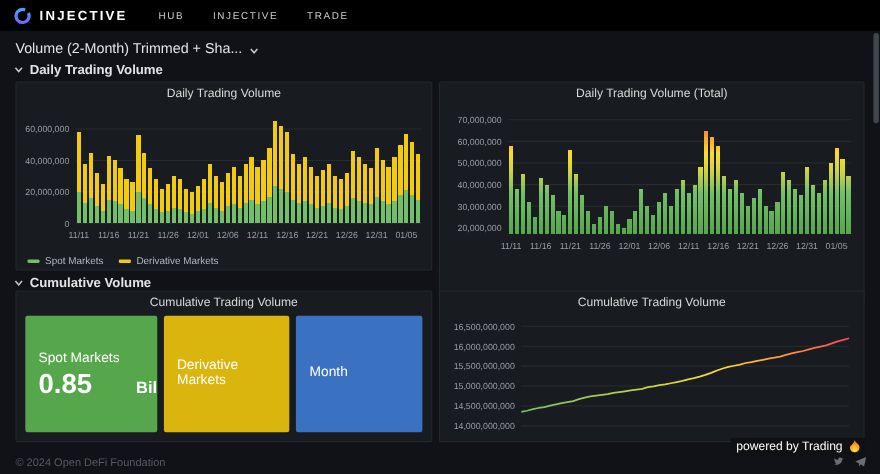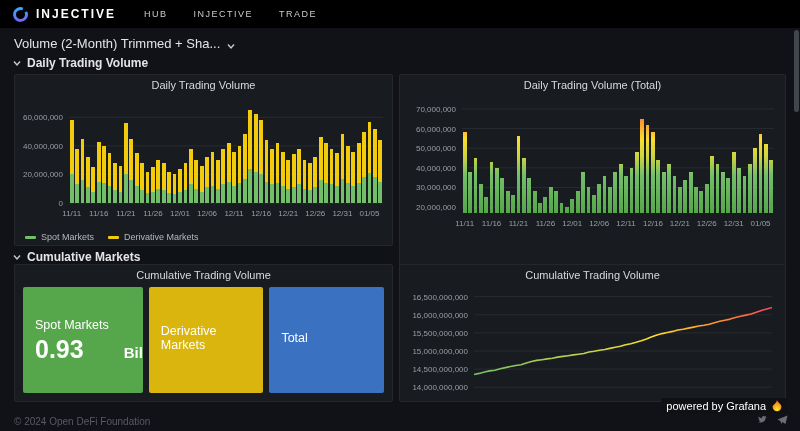--- a/index.html
+++ b/index.html
@@ -313,37 +313,37 @@
         <text x="360.55172413793105" y="131" text-anchor="middle" fill="#9a9fa8" font-size="8">01/05</text>
         <rect x="364.048275862069" y="49.27272727272728" width="3.7655172413793103" height="68.72727272727272" fill="url(#gbar)" shape-rendering="crispEdges"></rect>
         <rect x="369.4275862068966" y="64.98181818181818" width="3.7655172413793103" height="53.018181818181816" fill="url(#gbar)" shape-rendering="crispEdges"></rect>
       </svg>
   </section>
 
   <div class="row-header" style="top:250px">
     <svg width="10" height="10" viewBox="0 0 10 10">
       <polyline points="2,3.5 5,7 8,3.5" fill="none" stroke="#c7c9cd" stroke-width="1.4"></polyline>
     </svg>
-    <span>Cumulative Markets</span>
+    <span>Cumulative Volume</span>
   </div>
 
   <section class="panel" style="left:14px;top:264px;width:379px;height:138px">
     <div class="panel-title">Cumulative Trading Volume</div>
     <div class="tiles">
       <div class="tile" style="background: rgb(86, 166, 75);">
         <div class="tile-label">Spot Markets</div>
         <div class="tile-value">
-          <span>0.93</span><span class="tile-unit">Bil</span>
+          <span>0.85</span><span class="tile-unit">Bil</span>
         </div>
       </div>
       <div class="tile" style="background: rgb(217, 181, 14);">
         <div class="tile-label">Derivative Markets</div>
       </div>
       <div class="tile" style="background: rgb(58, 113, 193);">
-        <div class="tile-label">Total</div>
+        <div class="tile-label">Month</div>
       </div>
     </div>
   </section>
 
   <section class="panel" style="left:399px;top:264px;width:387px;height:138px">
     <div class="panel-title">Cumulative Trading Volume</div>
     <svg id="chart3" class="chart" width="385" height="114">
         <defs>
           <linearGradient id="gline" gradientUnits="userSpaceOnUse" x1="74" y1="0" x2="372" y2="0">
             <stop offset="0%" stop-color="#73bf69"></stop>
@@ -363,21 +363,21 @@
         <text x="68" y="50.84905660377359" text-anchor="end" fill="#9a9fa8" font-size="8">15,500,000,000</text>
         <line x1="74" x2="372" y1="29.73584905660377" y2="29.73584905660377" stroke="rgba(255,255,255,0.07)"></line>
         <text x="68" y="32.73584905660377" text-anchor="end" fill="#9a9fa8" font-size="8">16,000,000,000</text>
         <line x1="74" x2="372" y1="11.622641509433961" y2="11.622641509433961" stroke="rgba(255,255,255,0.07)"></line>
         <text x="68" y="14.622641509433961" text-anchor="end" fill="#9a9fa8" font-size="8">16,500,000,000</text>
         <polyline points="74.0,89.5 79.2,88.4 84.5,87.0 89.7,85.9 94.9,85.2 100.1,83.7 105.4,82.6 110.6,81.5 115.8,80.5 121.1,79.7 126.3,77.9 131.5,76.5 136.7,75.4 142.0,74.7 147.2,73.9 152.4,73.2 157.6,72.1 162.9,71.4 168.1,70.7 173.3,69.9 178.6,69.2 183.8,68.5 189.0,67.0 194.2,66.3 199.5,65.2 204.7,64.5 209.9,63.4 215.2,62.3 220.4,61.3 225.6,59.8 230.8,58.7 236.1,57.3 241.3,55.8 246.5,54.0 251.8,51.8 257.0,50.0 262.2,48.6 267.4,47.5 272.7,46.4 277.9,45.0 283.1,44.2 288.4,43.1 293.6,42.1 298.8,41.0 304.0,40.2 309.3,39.2 314.5,37.7 319.7,36.3 324.9,35.2 330.2,34.1 335.4,32.6 340.6,31.2 345.9,30.1 351.1,29.0 356.3,27.2 361.5,25.4 366.8,23.9 372.0,22.5" fill="none" stroke="url(#gline)" stroke-width="1.6" stroke-linejoin="round"></polyline>
       </svg>
   </section>
 
   <div class="powered">
-    <span>powered by Grafana</span>
+    <span>powered by Trading</span>
     <svg width="12" height="12" viewBox="0 0 12 12">
       <defs>
           <radialGradient id="gf" cx="0.5" cy="0.85" r="0.9">
         <stop offset="0" stop-color="#fcee1f"></stop>
             <stop offset="1" stop-color="#f05a28"></stop>
       </radialGradient>
         </defs>
       <path d="M6 0 C6.6 2.6 10.4 3.6 10.4 6.8 A4.4 4.4 0 1 1 1.6 6.8 C1.6 4.9 5.4 3.6 6 0 Z" fill="url(#gf)"></path>
     </svg>
   </div>

